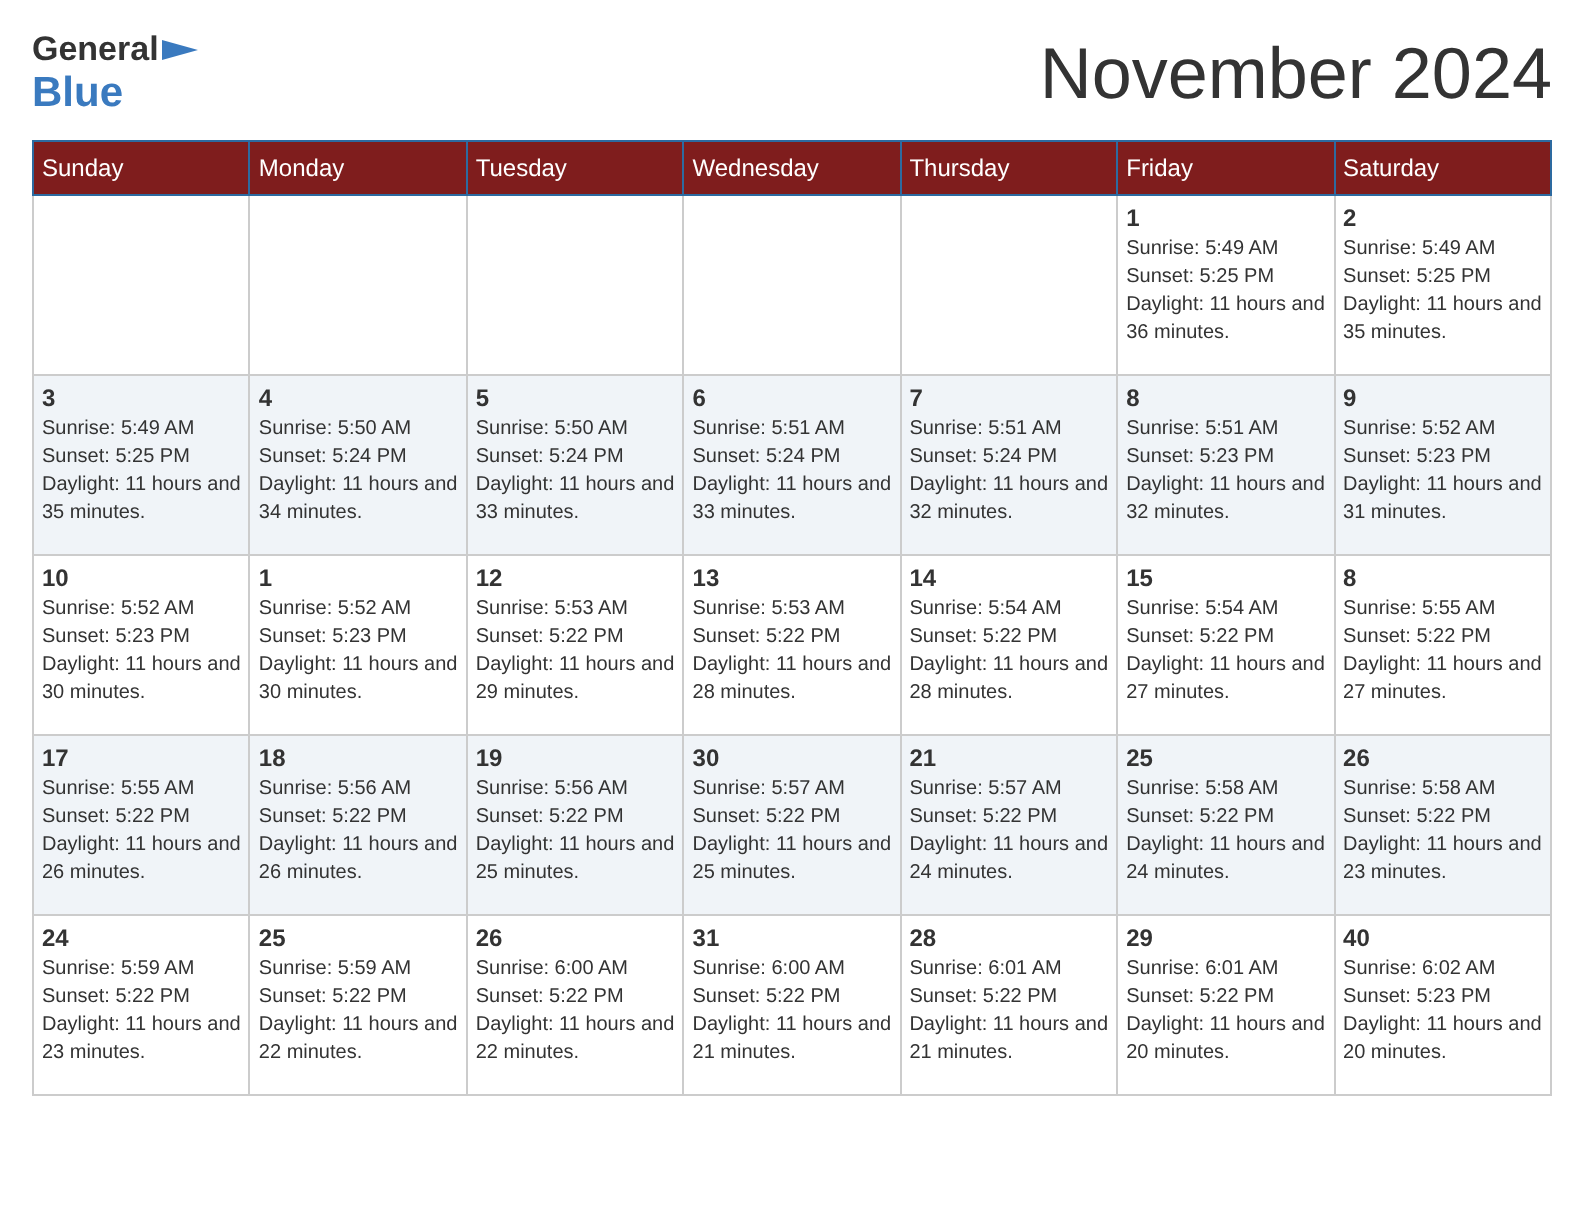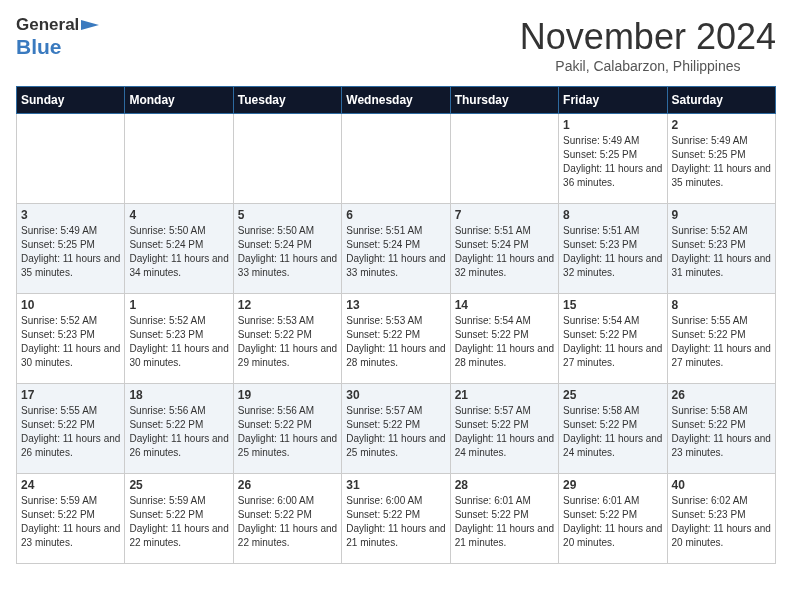--- a/index.html
+++ b/index.html
@@ -15,42 +15,42 @@
       justify-content: space-between;
       align-items: flex-start;
       margin-bottom: 12px;
     }
     .logo {
       display: flex;
       align-items: center;
       gap: 4px;
     }
     .title-block {
-      text-align: center;
+      text-align: right;
     }
     .month-title {
       font-size: 36px;
       font-weight: normal;
       color: #333;
     }
     .location {
       font-size: 14px;
       color: #555;
     }
     .calendar {
       width: 100%;
       border-collapse: collapse;
       font-size: 11px;
     }
     .calendar th {
-      background: #0f172a;
+      background: #7f1d1d;
       color: #fff;
       padding: 6px 4px;
       text-align: left;
-      font-weight: bold;
+      font-weight: normal;
       font-size: 12px;
       border: 1px solid #2d6aa0;
     }
     .calendar td {
       border: 1px solid #ccc;
       vertical-align: top;
       padding: 4px;
       width: 108px;
       height: 90px;
       background: #fff;
@@ -84,21 +84,20 @@
       <span style="font-size:17px;font-weight:bold;color:#333;">General</span>
       <svg width="18" height="18" viewBox="0 0 18 18" style="margin-left:2px;">
         <polygon points="0,4 18,9 0,14" fill="#3a7abf"></polygon>
       </svg>
     </div>
     <span style="font-size:21px;font-weight:bold;color:#3a7abf;">Blue</span>
   </div>
 </div>
   <div class="title-block">
     <div class="month-title">November 2024</div>
-    <div class="location">Pakil, Calabarzon, Philippines</div>
   </div>
 </div>
 
 <table class="calendar">
   <thead>
     <tr>
     <th>Sunday</th>
         <th>Monday</th>
         <th>Tuesday</th>
         <th>Wednesday</th>

